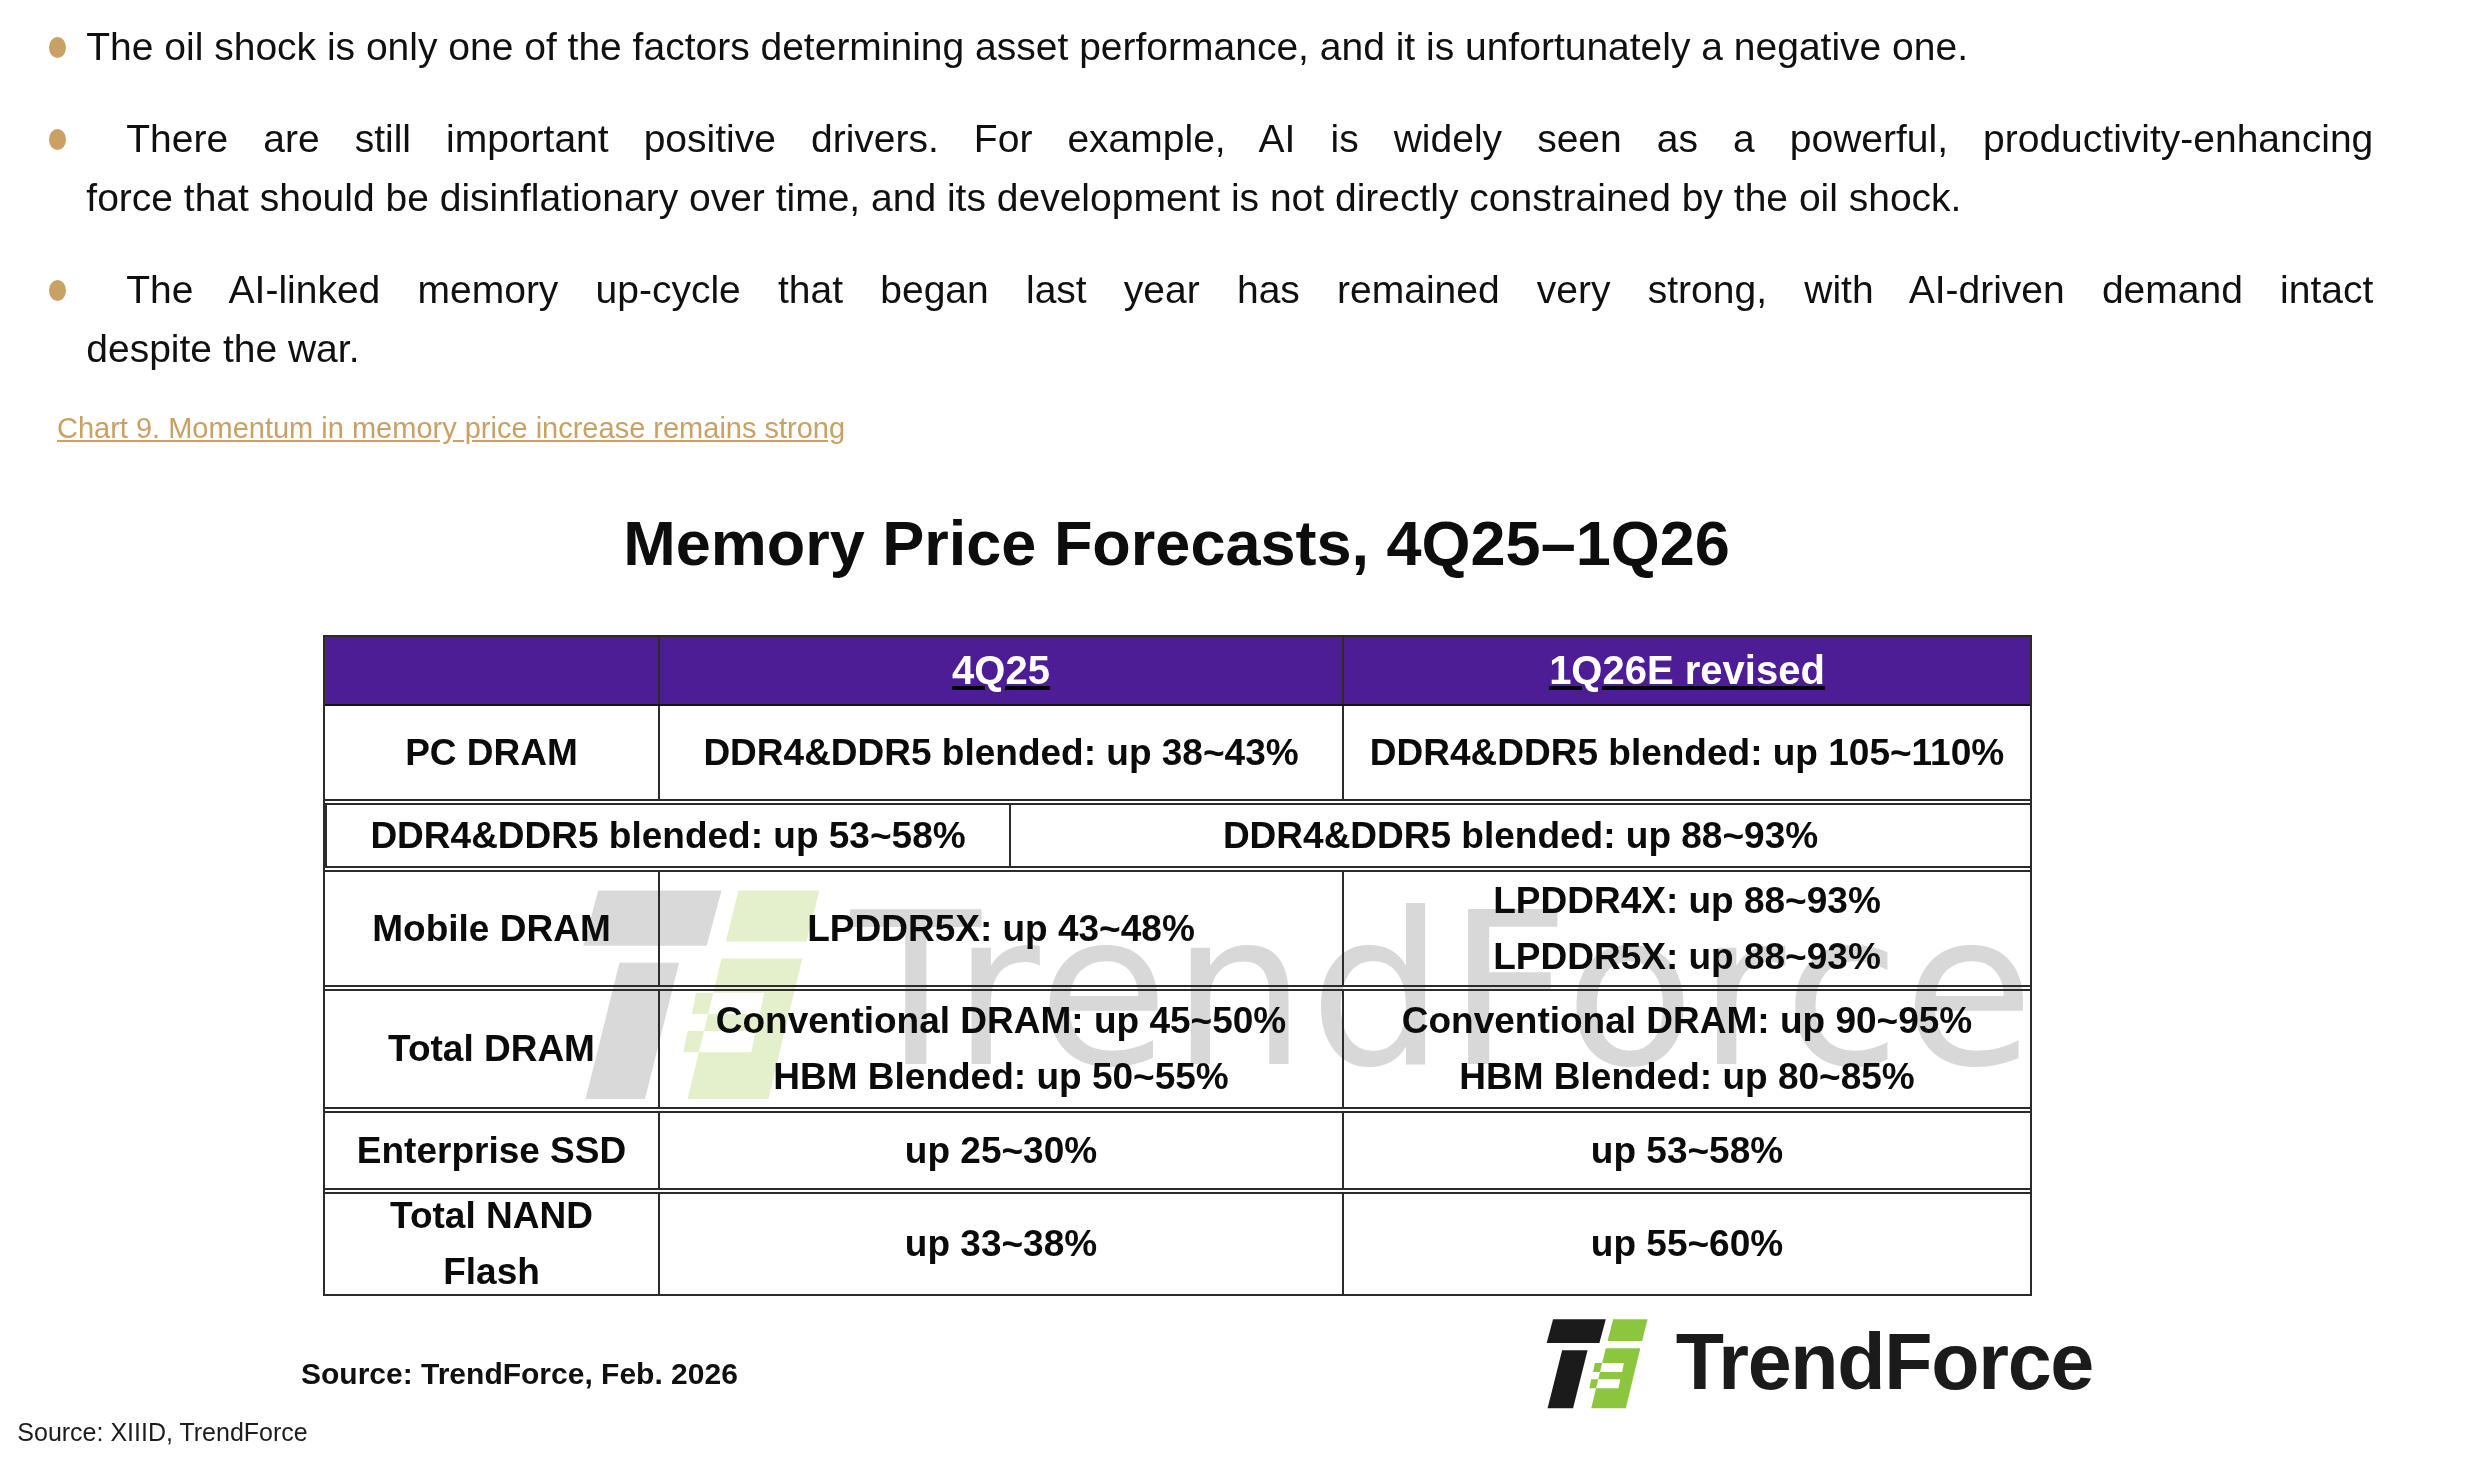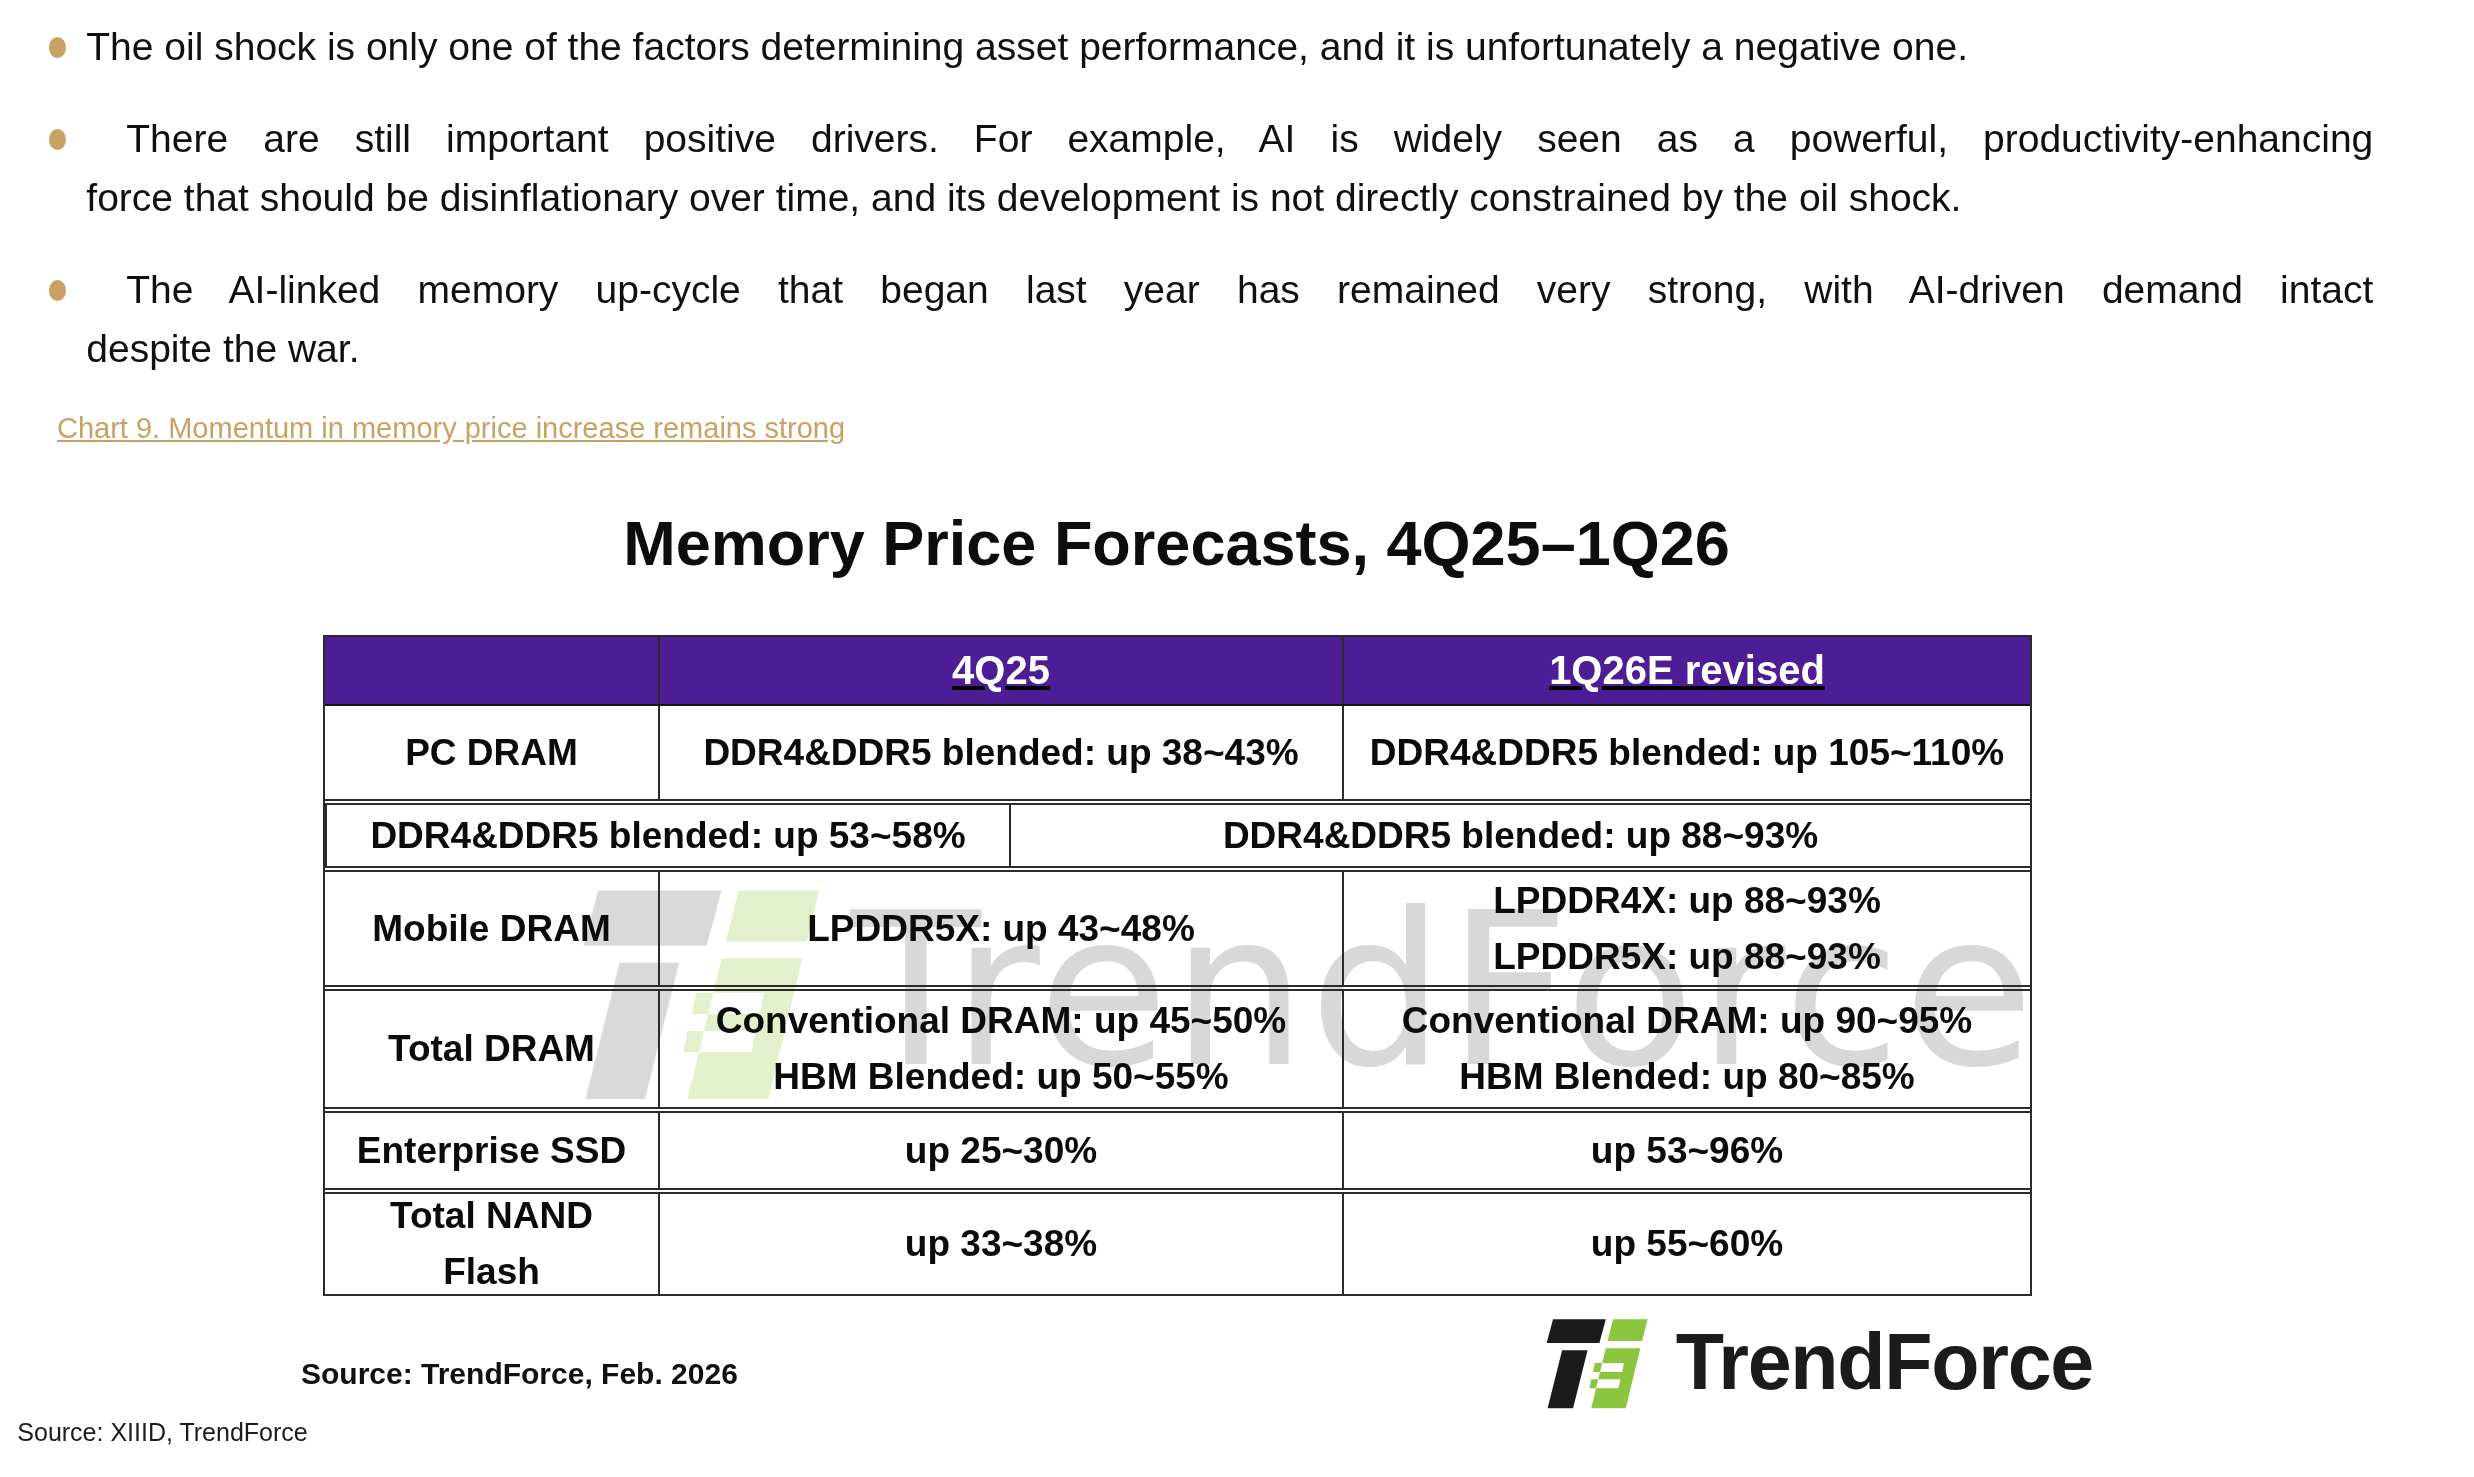--- a/index.html
+++ b/index.html
@@ -146,21 +146,21 @@
       </div>
 
       <div class="row brow" style="height:75px">
         <div class="c c1">
             <div class="cl">Enterprise SSD</div>
           </div>
         <div class="c c2">
             <div class="cl">up 25~30%</div>
           </div>
         <div class="c c3">
-            <div class="cl">up 53~96%</div>
+            <div class="cl">up 53~58%</div>
           </div>
       </div>
 
       <div class="row brow" style="height:100px">
         <div class="c c1">
           <div class="cl">Total NAND</div>
           <div class="cl">Flash</div>
         </div>
         <div class="c c2">
             <div class="cl">up 33~38%</div>

